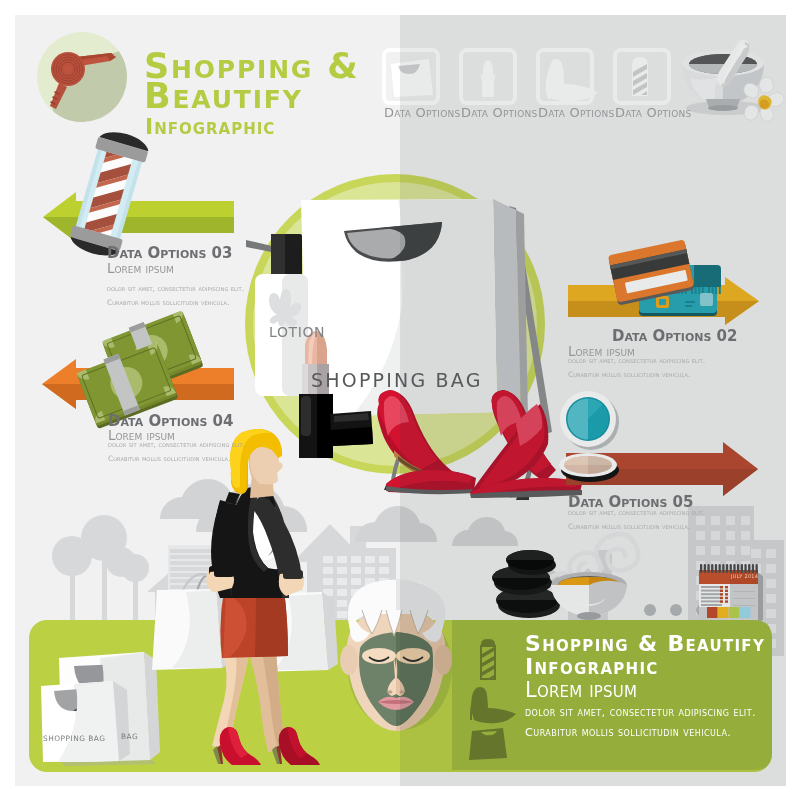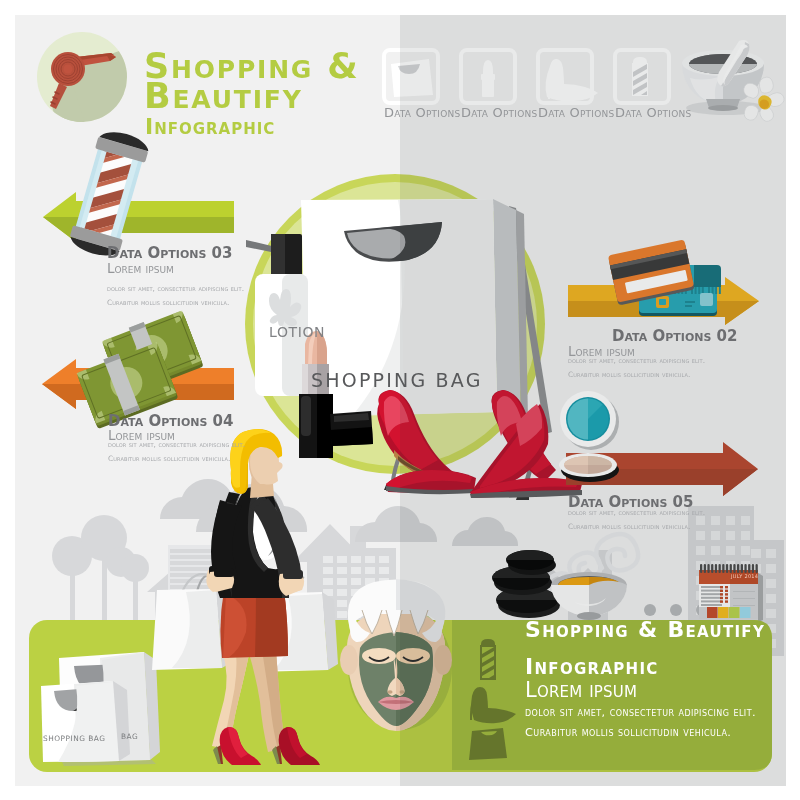--- a/index.html
+++ b/index.html
@@ -754,19 +754,19 @@
 <div class="t opt-line" style="left:568px;top:522px;">Curabitur mollis sollicitudin vehicula.</div>
 
 <div class="t bag-label" style="left:311px;top:369px;">SHOPPING BAG</div>
 <div class="t lotion-label" style="left:269px;top:324px;">LOTION</div>
 
 <div class="t bag-small" style="left:43px;top:734px;">SHOPPING BAG</div>
 <div class="t bag-small" style="left:121px;top:732px;">BAG</div>
 
 <div class="t cal-month" style="left:731px;top:573px;">JULY 2014</div>
 
-<div class="t ftr-1" style="left:525px;top:619px;">Shopping &amp; Beautify</div>
+<div class="t ftr-1" style="left:525px;top:633px;">Shopping &amp; Beautify</div>
 <div class="t ftr-2" style="left:525px;top:656px;">Infographic</div>
 <div class="t ftr-sub" style="left:525px;top:678px;">Lorem ipsum</div>
 <div class="t ftr-line" style="left:525px;top:706px;">dolor sit amet, consectetur adipiscing elit.</div>
 <div class="t ftr-line" style="left:525px;top:726px;">Curabitur mollis sollicitudin vehicula.</div>
 
 </div>
 
 </body></html>

